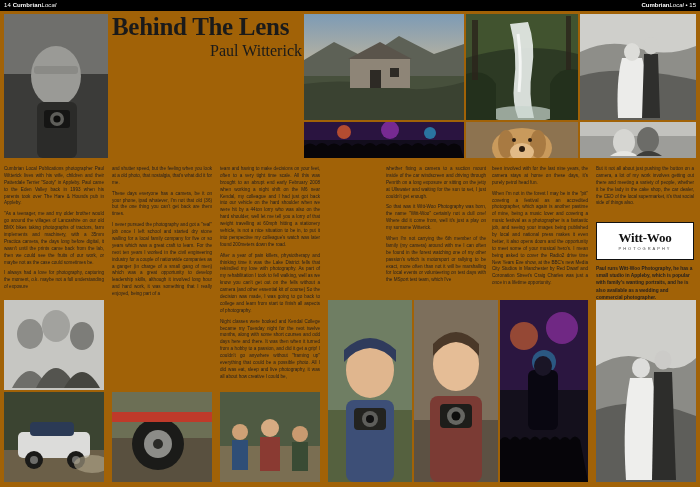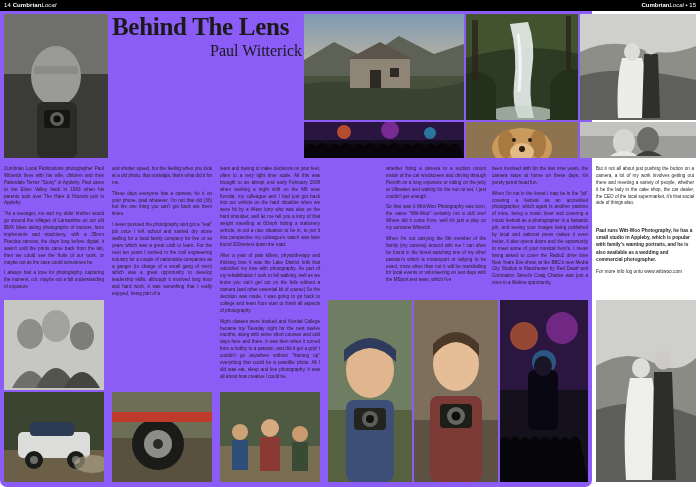--- a/index.html
+++ b/index.html
@@ -9,25 +9,24 @@
   }
   body {
     width: 700px;
     height: 487px;
     font-family: "Liberation Sans", sans-serif;
     color: #231f20;
     overflow: hidden;
   }
   .page {
     position: relative;
-    width: 592px;
+    width: 700px;
     height: 487px;
-    background: #8b5cf6;
+    background: #a16207;
     box-sizing: border-box;
-    border-radius: 7px;
   }
   
   .masthead {
     position: absolute;
     left: 0; top: 0;
     width: 700px;
     height: 11px;
     background: #000000;
     color: #ffffff;
   }
@@ -279,20 +278,24 @@
   <div class="col" style="left:492px; top:166px; width:96px;">
     <p>been involved with for the last nine years, the camera stays at home on these days, it's purely petrol head fun.</p>
     <p>When I'm not in the forest I may be in the "pit" covering a festival as an accredited photographer, which again is another pastime of mine, being a music lover and covering a music festival as a photographer is a fantastic job, and seeing your images being published by local and national press makes it even better, it also opens doors and the opportunity to meet some of your musical hero's.  I mean being asked to cover the Radio2 drive time New Years Eve show, at the BBC's new Media City Studios in Manchester by Red Dwarf and Coronation Street's Craig Charles was just a once in a lifetime opportunity.</p>
   </div>
 
   <div class="col" style="left:596px; top:166px; width:98px;">
     <p>But it not all about just pushing the button on a camera, a lot of my work involves getting out there and meeting a variety of people, whether it be the lady in the cake shop, the car dealer, the CEO of the local supermarket, it's that social side of  things also.</p>
   </div>
 
   <div class="wittwoo">
+    <div class="ww-logo">
+      <div class="ww-name">Witt-Woo</div>
+      <div class="ww-tag">PHOTOGRAPHY</div>
+    </div>
     <div class="ww-text">Paul runs Witt-Woo Photography, he has a small studio in Appleby, which is popular with family's wanting portraits, and he is also available as a wedding and commercial photographer.</div>
     <div class="ww-sub">For more info log onto www.wittwoo.com</div>
   </div>
 
   <div class="img" style="left:4px; top:300px; width:100px; height:90px;">
     <svg class="ph" viewBox="0 0 100 90" preserveAspectRatio="none">
       <rect width="100" height="90" fill="#d8d8d4"></rect>
       <rect width="100" height="90" fill="#c6c6c2"></rect>
       <ellipse cx="26" cy="34" rx="13" ry="15" fill="#8d8d89"></ellipse>
       <ellipse cx="52" cy="26" rx="14" ry="16" fill="#a2a29e"></ellipse>

